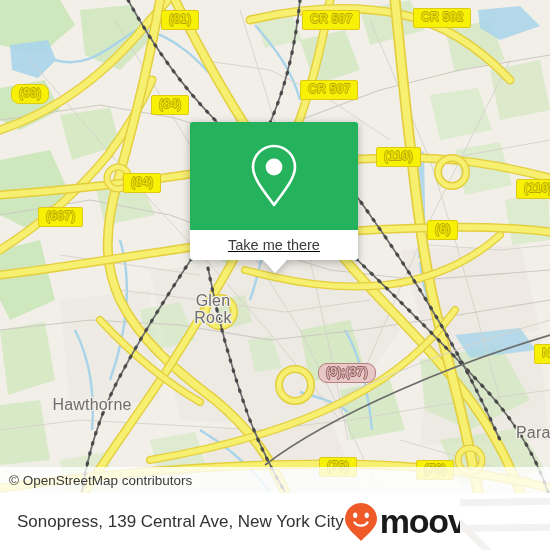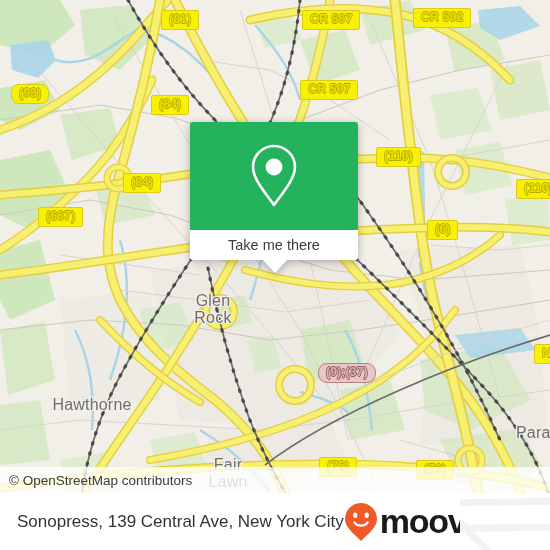--- a/index.html
+++ b/index.html
@@ -91,20 +91,21 @@
     left: 190px;
     top: 122px;
     width: 168px;
     filter: drop-shadow(0 2px 4px rgba(0,0,0,0.28));
   }
   .popup-body {
     width: 168px;
     border-radius: 3px;
     overflow: hidden;
     background: #5eead4;
+    text-decoration: underline;
   }
   .popup-head {
     height: 108px;
     background: #24b35c;
     display: flex;
     align-items: center;
     justify-content: center;
   }
   .popup-foot {
     height: 30px;
@@ -313,22 +314,20 @@
       <path class="rld" d="M300,0 C296,40 288,80 272,118 C252,165 224,210 196,252 C168,294 140,338 118,380 C100,415 88,452 82,492"></path>
       <path class="rl" d="M330,160 C360,200 392,245 420,290 C450,338 478,390 500,440"></path>
       <path class="rld" d="M330,160 C360,200 392,245 420,290 C450,338 478,390 500,440"></path>
       <path class="rl" d="M550,335 C500,350 450,368 400,390 C350,412 300,438 265,465"></path>
       <path class="mn2" d="M550,320 C480,340 410,365 345,395"></path>
     </svg>
 
     <div class="city-label" style="left:176px; top:284px; width:74px;margin-top:8px;">Glen
 Rock</div>
     <div class="city-label" style="left:44px; top:396px; width:96px;">Hawthorne</div>
-    <div class="city-label" style="left:198px; top:456px; width:60px;">Fair
-Lawn</div>
     <div class="city-label" style="left:516px; top:424px; width:60px; text-align:left;">Para</div>
 
     <div class="shield" style="left:155px; top:10px;margin-left:6px;">(81)</div>
     <div class="shield" style="left:302px; top:10px;">CR 507</div>
     <div class="shield" style="left:413px; top:8px;">CR 502</div>
     <div class="shield" style="left:11px; top:84px;border-radius:8px;">(93)</div>
     <div class="shield" style="left:151px; top:95px;">(84)</div>
     <div class="shield" style="left:300px; top:80px;">CR 507</div>
     <div class="shield" style="left:376px; top:147px;">(110)</div>
     <div class="shield" style="left:516px; top:179px;">(110)</div>

